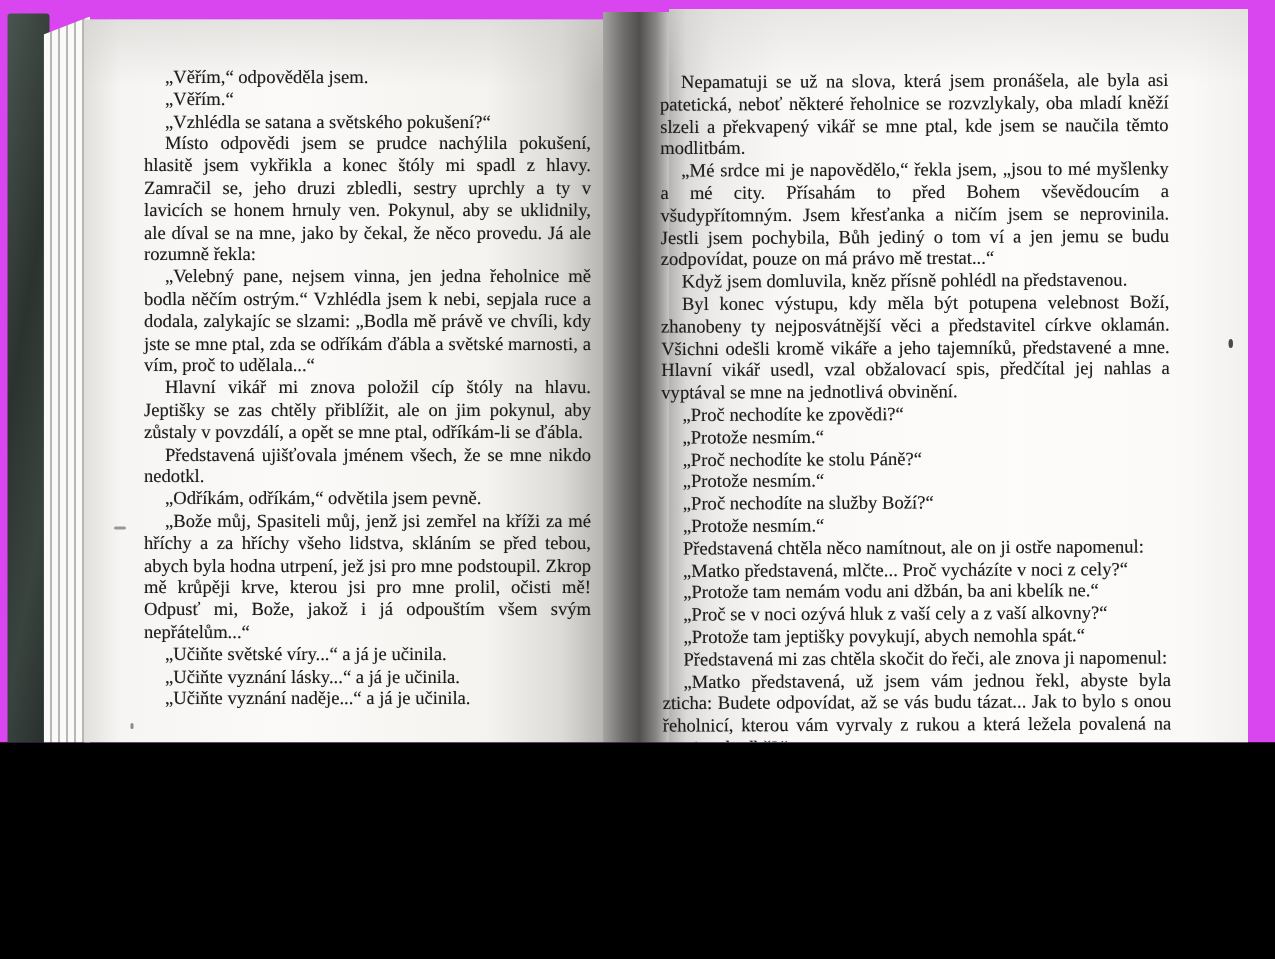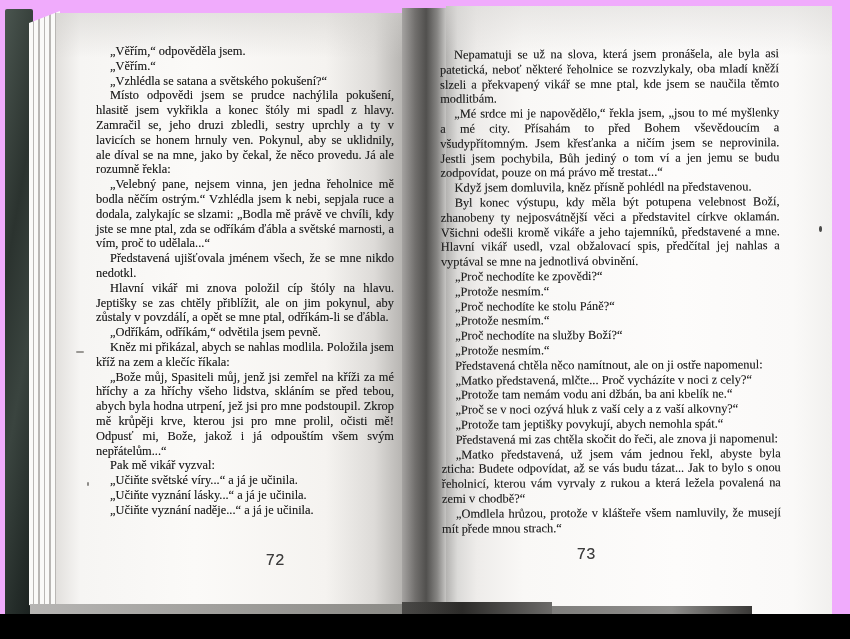--- a/index.html
+++ b/index.html
@@ -1,19 +1,19 @@
 <!DOCTYPE html>
 <html lang="cs"><head>
 <meta charset="utf-8">
 <style>
   html, body { margin: 0; padding: 0; background: #000; }
   .photo {
     position: relative;
-    width: 850px; height: 614px;
-    background: #f0abfc;
+    width: 850px; height: 495px;
+    background: #d946ef;
     overflow: hidden;
   }
   
   .cover-edge {
     position: absolute; left: 5px; top: 9px; width: 28px; height: 612px;
     background: linear-gradient(100deg, #4a554f 0%, #2b332f 35%, #3a443f 60%, #242c29 85%, #1a201e 100%);
     border-radius: 2px;
   }
   
   .page-edges {
@@ -93,26 +93,24 @@
   <div class="shadow-bottom-left"></div>
   <div class="shadow-bottom-mid"></div>
   <div class="shadow-bottom-right"></div>
 
   <div class="text-col text-col-left">
       <p class="para">„Věřím,“ odpověděla jsem.</p>
       <p class="para">„Věřím.“</p>
       <p class="para">„Vzhlédla se satana a světského pokušení?“</p>
       <p class="para">Místo odpovědi jsem se prudce nachýlila pokušení, hlasitě jsem vykřikla a konec štóly mi spadl z hlavy. Zamračil se, jeho druzi zbledli, sestry uprchly a ty v lavicích se honem hrnuly ven. Pokynul, aby se uklidnily, ale díval se na mne, jako by čekal, že něco provedu. Já ale rozumně řekla:</p>
       <p class="para">„Velebný pane, nejsem vinna, jen jedna řeholnice mě bodla něčím ostrým.“ Vzhlédla jsem k nebi, sepjala ruce a dodala, zalykajíc se slzami: „Bodla mě právě ve chvíli, kdy jste se mne ptal, zda se odříkám ďábla a světské marnosti, a vím, proč to udělala...“</p>
+      <p class="para">Hlavní vikář mi znova položil cíp štóly na hlavu. Jeptišky se zas chtěly přiblížit, ale on jim pokynul, aby zůstaly v povzdálí, a opět se mne ptal, odříkám-li se ďábla.</p>
       <p class="para">Představená ujišťovala jménem všech, že se mne nikdo nedotkl.</p>
-      <p class="para">Hlavní vikář mi znova položil cíp štóly na hlavu. Jeptišky se zas chtěly přiblížit, ale on jim pokynul, aby zůstaly v povzdálí, a opět se mne ptal, odříkám-li se ďábla.</p>
       <p class="para">„Odříkám, odříkám,“ odvětila jsem pevně.</p>
-      <p class="para">Kněz mi přikázal, abych se nahlas modlila. Položila jsem kříž na zem a klečíc říkala:</p>
       <p class="para">„Bože můj, Spasiteli můj, jenž jsi zemřel na kříži za mé hříchy a za hříchy všeho lidstva, skláním se před tebou, abych byla hodna utrpení, jež jsi pro mne podstoupil. Zkrop mě krůpěji krve, kterou jsi pro mne prolil, očisti mě! Odpusť mi, Bože, jakož i já odpouštím všem svým nepřátelům...“</p>
-      <p class="para">Pak mě vikář vyzval:</p>
       <p class="para">„Učiňte světské víry...“ a já je učinila.</p>
       <p class="para">„Učiňte vyznání lásky...“ a já je učinila.</p>
       <p class="para">„Učiňte vyznání naděje...“ a já je učinila.</p>
     </div>
   <div class="page-num page-num-left">72</div>
 
   <div class="text-col text-col-right">
       <p class="para">Nepamatuji se už na slova, která jsem pronášela, ale byla asi patetická, neboť některé řeholnice se rozvzlykaly, oba mladí kněží slzeli a překvapený vikář se mne ptal, kde jsem se naučila těmto modlitbám.</p>
       <p class="para">„Mé srdce mi je napovědělo,“ řekla jsem, „jsou to mé myšlenky a mé city. Přísahám to před Bohem vševědoucím a všudypřítomným. Jsem křesťanka a ničím jsem se neprovinila. Jestli jsem pochybila, Bůh jediný o tom ví a jen jemu se budu zodpovídat, pouze on má právo mě trestat...“</p>
       <p class="para">Když jsem domluvila, kněz přísně pohlédl na představenou.</p>

